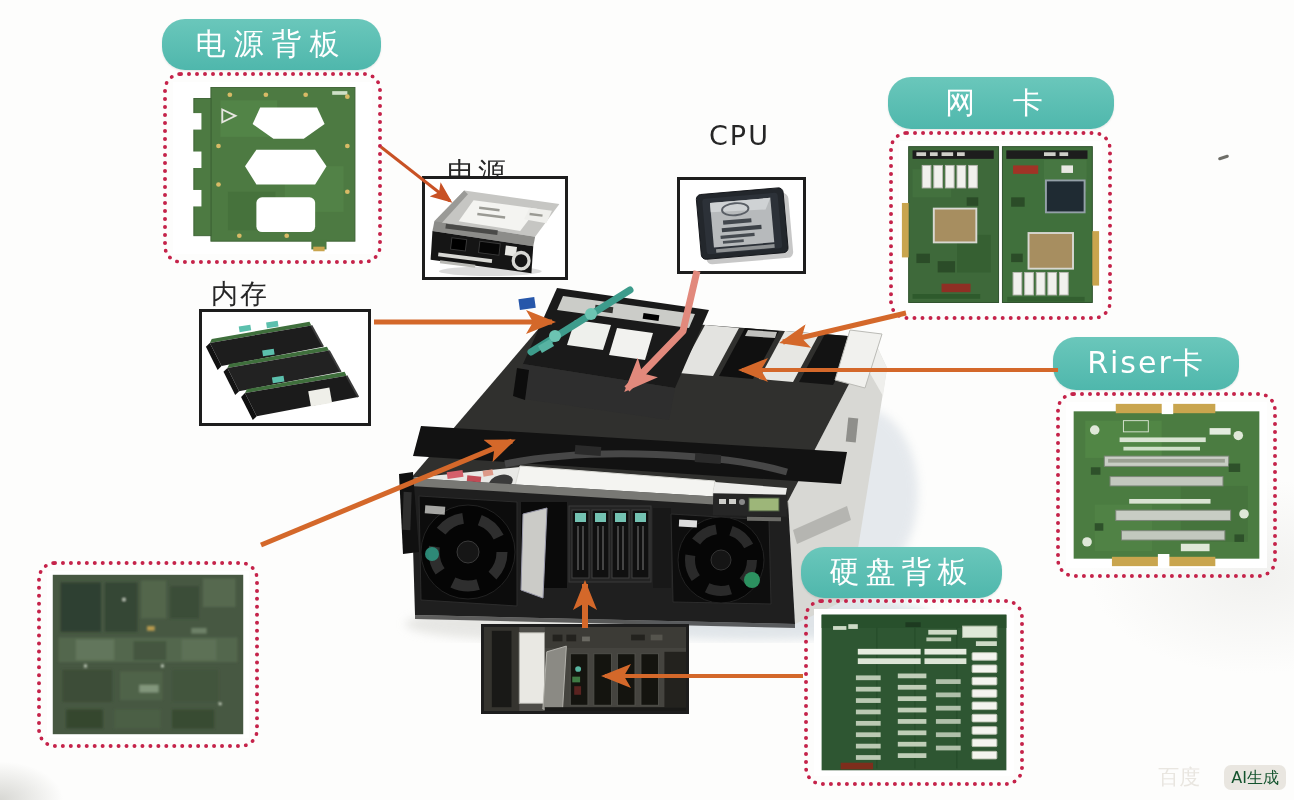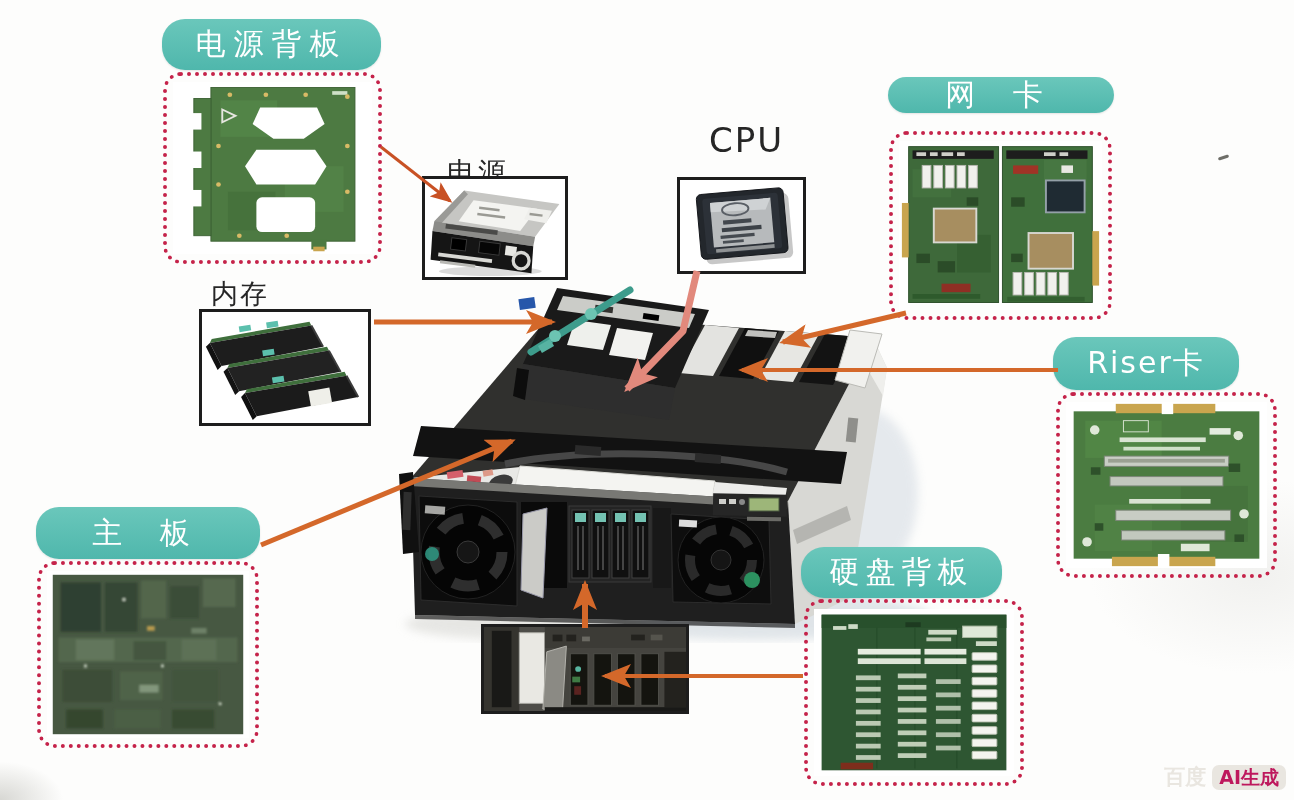--- a/index.html
+++ b/index.html
@@ -21,25 +21,25 @@
     position:absolute;border:4px dotted #c5234a;border-radius:18px;
     box-sizing:border-box;padding:6px;
   }
   .dotbox svg,.frame svg{width:100%;height:100%;display:block;}
   .frame{position:absolute;border:3px solid #1d1d1d;background:#fff;box-sizing:border-box;}
   .plain{position:absolute;color:#262626;font-size:27px;letter-spacing:2px;}
   .arrows{position:absolute;left:0;top:0;width:1294px;height:800px;pointer-events:none;}
   .server-wrap{position:absolute;left:395px;top:268px;width:670px;height:375px;}
   .speck{position:absolute;left:1218px;top:156px;width:11px;height:3px;background:#6e6e68;transform:rotate(-18deg);border-radius:2px;}
   .watermark{
-    position:absolute;right:8px;bottom:9px;display:flex;align-items:center;gap:6px;
-    font-size:21px;font-weight:bold;color:#e9e6e0;
+    position:absolute;right:8px;bottom:9px;display:flex;align-items:center;gap:24px;
+    font-size:21px;font-weight:normal;color:#e9e6e0;
   }
   .watermark .badge{
-    background:#e9e6e0;color:#be185d;border-radius:7px;padding:0 7px;line-height:25px;font-size:19px;
+    background:#e9e6e0;color:#14532d;border-radius:7px;padding:0 7px;line-height:25px;font-size:16px;
   }
 </style>
 </head>
 <body>
 
 <div id="scene">
 
   <div class="server-wrap">
     <svg viewBox="0 0 670 375">
       <defs>
@@ -245,41 +245,41 @@
       <polygon points="8,54 116,70 114,98 6,84" fill="#151515"></polygon>
       <rect x="28" y="62" width="16" height="12" fill="#000000" stroke="#3a3a3a" transform="rotate(7 36 68)"></rect>
       <rect x="58" y="66" width="22" height="12" fill="#060606" stroke="#3a3a3a" transform="rotate(7 69 72)"></rect>
       <rect x="86" y="70" width="12" height="10" fill="#e6e6e2" transform="rotate(7 92 75)"></rect>
       <rect x="14" y="80" width="58" height="4" fill="#d8d8d4" transform="rotate(7 43 82)"></rect>
       <rect x="16" y="87" width="38" height="3" fill="#b9b9b5" transform="rotate(7 35 88)"></rect>
       <circle cx="103" cy="85" r="8.5" fill="none" stroke="#d8d8d4" stroke-width="3.5"></circle>
     </svg>
   </div>
 
-  <div class="plain" style="left:709px;top:120px;font-size:34px;">CPU</div>
+  <div class="plain" style="left:709px;top:120px;font-size:27px;">CPU</div>
   <div class="frame" style="left:677px;top:177px;width:129px;height:97px;">
     <svg viewBox="0 0 130 98" preserveAspectRatio="none">
       <rect x="0" y="0" width="130" height="98" fill="#ffffff"></rect>
       <g transform="rotate(-5 65 50)">
         <rect x="25" y="18" width="92" height="70" rx="6" fill="#000000" opacity="0.22"></rect>
         <rect x="20" y="12" width="92" height="70" rx="5" fill="#23272c" stroke="#14161a"></rect>
         <rect x="26" y="17" width="80" height="60" rx="3" fill="#2c3138"></rect>
         <rect x="34" y="22" width="64" height="48" fill="#b7babc"></rect>
         <polygon points="34,22 98,22 92,34 34,32" fill="#cfd2d4"></polygon>
         <ellipse cx="60" cy="31" rx="14" ry="6.5" fill="none" stroke="#5a5f66" stroke-width="2"></ellipse>
         <rect x="46" y="42" width="30" height="4.5" fill="#42474d"></rect>
         <rect x="44" y="50" width="42" height="4.5" fill="#3c4147"></rect>
         <rect x="42" y="58" width="36" height="3.5" fill="#454a50"></rect>
         <rect x="44" y="64" width="22" height="3" fill="#4a4f55"></rect>
         <rect x="36" y="72" width="62" height="4" fill="#8f9294"></rect>
       </g>
     </svg>
   </div>
 
-  <div class="tag" style="left:888px;top:77px;width:226px;height:36px;letter-spacing:14px;">
+  <div class="tag" style="left:888px;top:77px;width:226px;height:52px;letter-spacing:14px;">
     <span>网 卡</span>
   </div>
   <div class="dotbox" style="left:889px;top:131px;width:223px;height:189px;">
     <svg viewBox="0 0 210 180" preserveAspectRatio="none">
       <rect x="0" y="0" width="210" height="180" fill="#ffffff"></rect>
 
       <rect x="10" y="6" width="93" height="166" fill="#3e693a" stroke="#2c4f2a"></rect>
       <rect x="14" y="30" width="40" height="30" fill="#467540" opacity="0.7"></rect>
       <rect x="60" y="100" width="35" height="40" fill="#355e31" opacity="0.8"></rect>
       <rect x="14" y="10" width="84" height="9" fill="#1d1d1d"></rect>
@@ -392,23 +392,20 @@
         <polygon points="2,22 102,4 104,8 0,26" fill="#3f6f3c"></polygon>
         <rect x="28" y="9" width="12" height="6" fill="#5cc0ad" transform="rotate(-9 34 12)"></rect>
         <polygon points="0,26 104,8 116,30 12,50" fill="#1b1b1b"></polygon>
         <polygon points="0,26 12,50 8,54 -4,30" fill="#0f0f0f"></polygon>
         <rect x="66" y="22" width="22" height="16" fill="#efefe9" transform="rotate(-10 77 30)"></rect>
         <line x1="104" y1="8" x2="116" y2="30" stroke="#3c3c3c" stroke-width="2"></line>
       </g>
     </svg>
   </div>
 
-  <div class="tag" style="left:36px;top:507px;width:224px;height:52px;letter-spacing:14px;">
-    <span>主 板</span>
-  </div>
   <div class="dotbox" style="left:37px;top:561px;width:222px;height:187px;">
     <svg viewBox="0 0 210 176" preserveAspectRatio="none">
       <rect x="0" y="0" width="210" height="176" fill="#ffffff"></rect>
       <rect x="6" y="4" width="198" height="168" fill="#475842"></rect>
       <g filter="url(#mbsoft)">
         <rect x="14" y="12" width="42" height="52" fill="#2f4030"></rect>
         <rect x="60" y="12" width="34" height="52" fill="#354634"></rect>
         <rect x="98" y="10" width="26" height="40" fill="#52664c"></rect>
         <rect x="128" y="16" width="30" height="34" fill="#3b4d38"></rect>
         <rect x="162" y="8" width="34" height="30" fill="#56694f"></rect>

